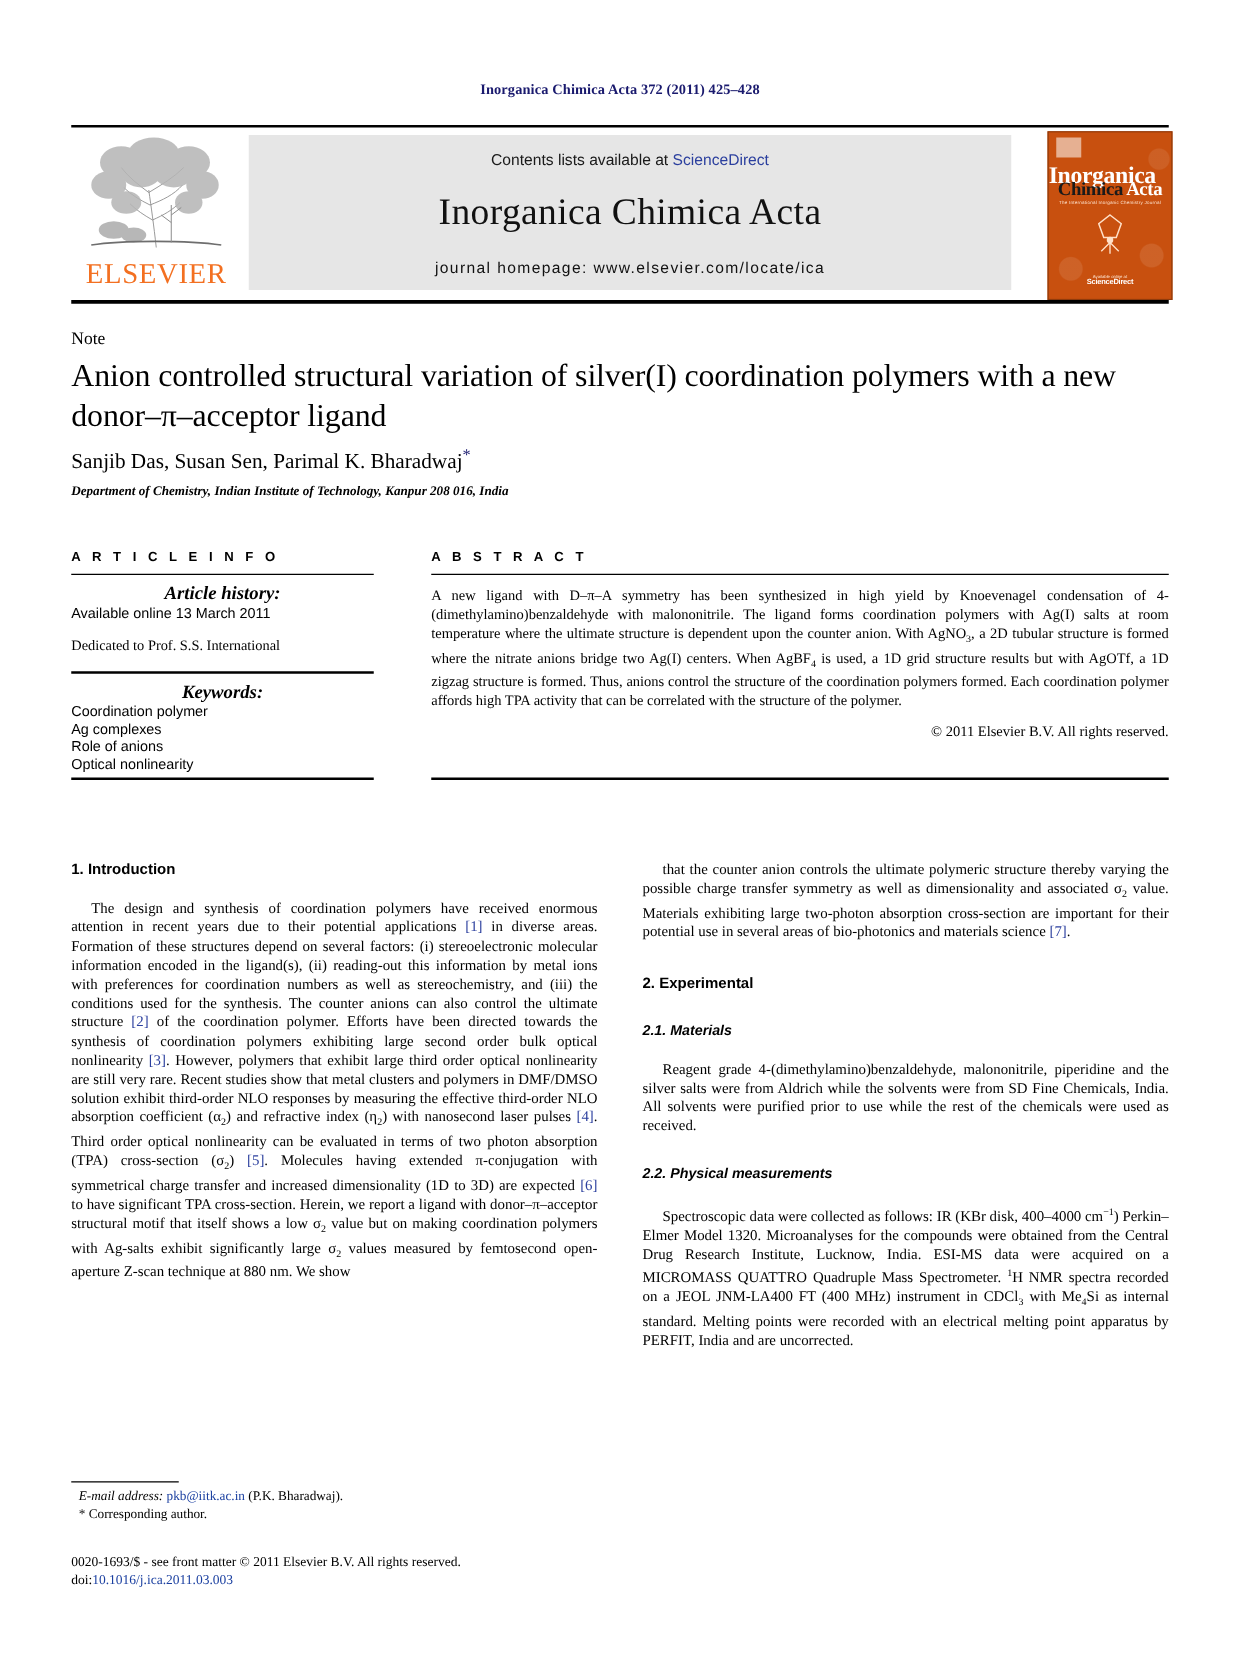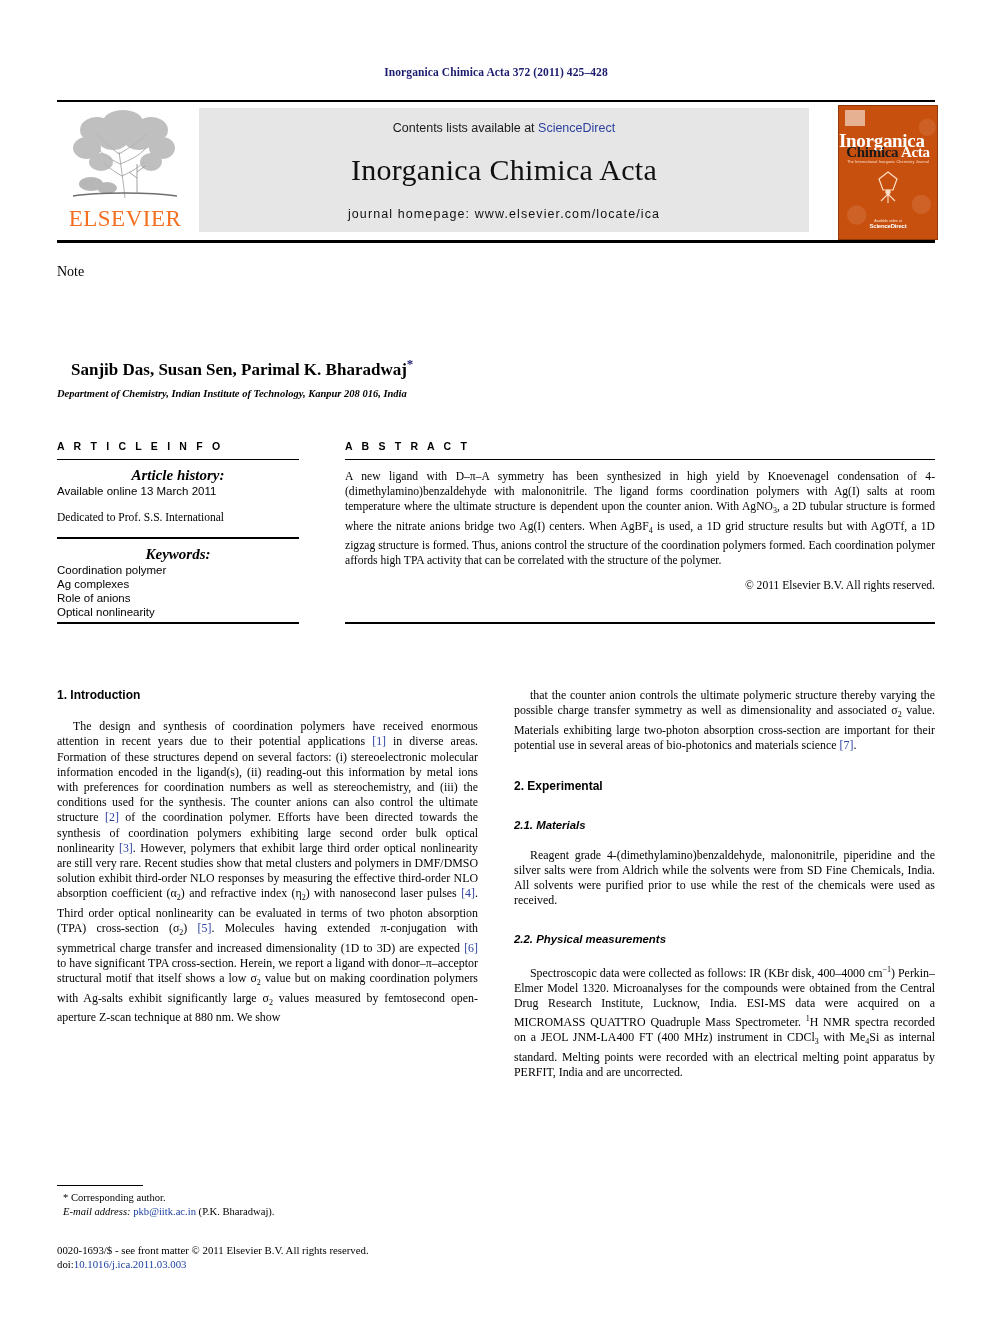--- a/index.html
+++ b/index.html
@@ -216,26 +216,25 @@
     left: 57px; top: 285px;
     width: 840px;
     font-family: "Liberation Serif", serif;
     font-size: 25.5px;
     line-height: 32px;
     color: #000;
     letter-spacing: -0.1px;
   }
   .authors {
     position: absolute;
-    left: 71px; top: 356px;
+    left: 57px; top: 356px;
     width: 840px;
     font-family: "Liberation Serif", serif;
     font-size: 17px;
     color: #000;
-    font-weight: bold;
   }
   .authors .star {
     color: #1a1a6e;
     font-size: 13px;
     vertical-align: super;
   }
   .affiliation {
     position: absolute;
     left: 57px; top: 388px;
     width: 840px;
@@ -468,20 +467,21 @@
       <div class="cover-foot">
         <span>Available online at</span>
         <b>ScienceDirect</b>
       </div>
     </div>
 
     <div class="masthead-rule-bottom"></div>
   </div>
 
   <div class="note-label">Note</div>
+  <div class="article-title">Anion controlled structural variation of silver(I) coordination polymers with a new donor–π–acceptor ligand</div>
   <div class="authors">
     <span>Sanjib Das, Susan Sen, Parimal K. Bharadwaj</span><span class="star">*</span>
   </div>
   <div class="affiliation">Department of Chemistry, Indian Institute of Technology, Kanpur 208 016, India</div>
 
   <div class="infobox">
     <div class="info-col">
       <div class="sec-head">A R T I C L E    I N F O</div>
       <div class="hr-thin"></div>
       <div class="info-label">Article history:</div>
@@ -515,26 +515,26 @@
     <p class="body">that the counter anion controls the ultimate polymeric structure thereby varying the possible charge transfer symmetry as well as dimensionality and associated σ<sub>2</sub> value. Materials exhibiting large two-photon absorption cross-section are important for their potential use in several areas of bio-photonics and materials science <span class="ref">[7]</span>.</p>
     <div class="h2 spaced">2. Experimental</div>
     <div class="h3">2.1. Materials</div>
     <p class="body">Reagent grade 4-(dimethylamino)benzaldehyde, malononitrile, piperidine and the silver salts were from Aldrich while the solvents were from SD Fine Chemicals, India. All solvents were purified prior to use while the rest of the chemicals were used as received.</p>
     <div class="h3">2.2. Physical measurements</div>
     <p class="body">Spectroscopic data were collected as follows: IR (KBr disk, 400–4000 cm<sup>−1</sup>) Perkin–Elmer Model 1320. Microanalyses for the compounds were obtained from the Central Drug Research Institute, Lucknow, India. ESI-MS data were acquired on a MICROMASS QUATTRO Quadruple Mass Spectrometer. <sup>1</sup>H NMR spectra recorded on a JEOL JNM-LA400 FT (400 MHz) instrument in CDCl<sub>3</sub> with Me<sub>4</sub>Si as internal standard. Melting points were recorded with an electrical melting point apparatus by PERFIT, India and are uncorrected.</p>
   </div>
 
   <div class="footnote">
     <div class="fn-rule"></div>
-    <div class="fn-line">* Corresponding author.</div>
     <div class="fn-line">
       <em>E-mail address:</em>
       <span class="fn-mail">pkb@iitk.ac.in</span>
       <span>(P.K. Bharadwaj).</span>
     </div>
+    <div class="fn-line">* Corresponding author.</div>
   </div>
 
   <div class="imprint">
     <div>0020-1693/$ - see front matter © 2011 Elsevier B.V. All rights reserved.</div>
     <div><span>doi:</span><span class="doi-link">10.1016/j.ica.2011.03.003</span></div>
   </div>
 
 </div>
 
 </body></html>

